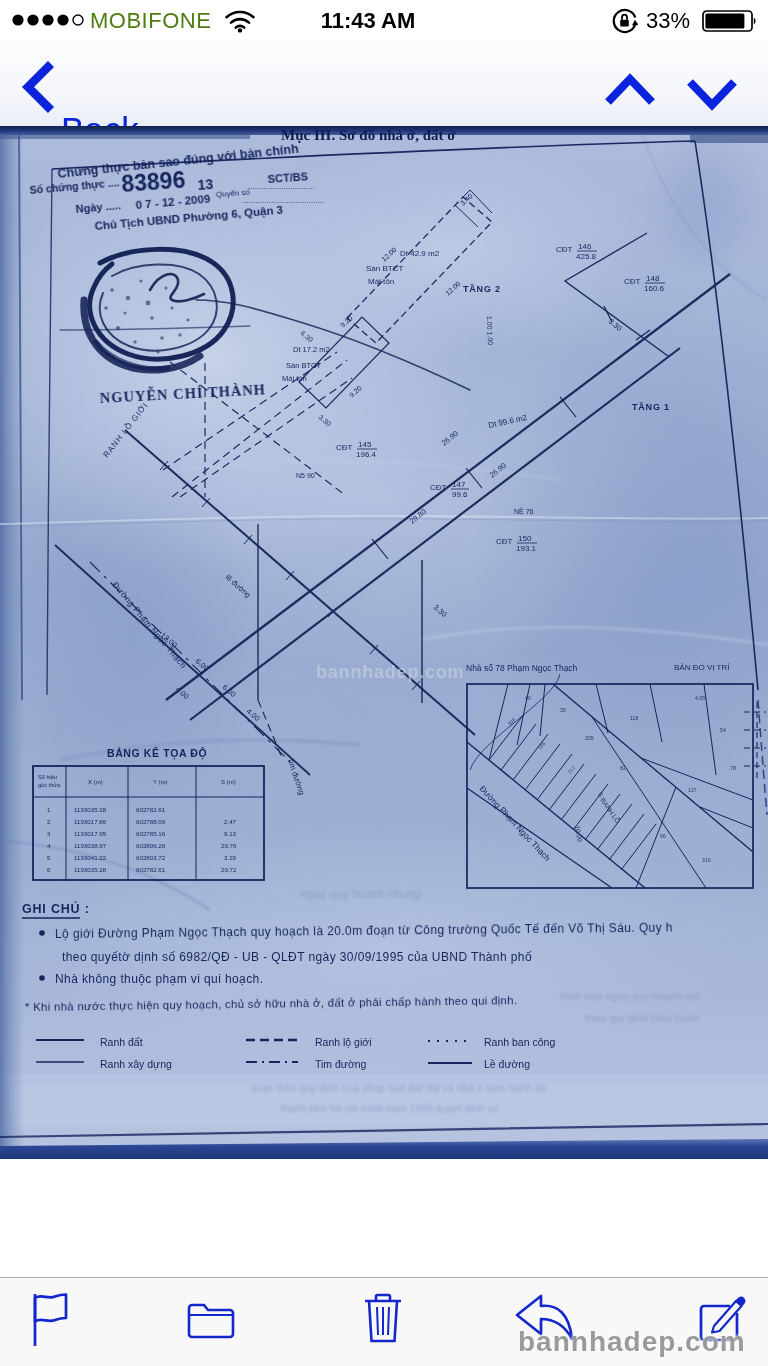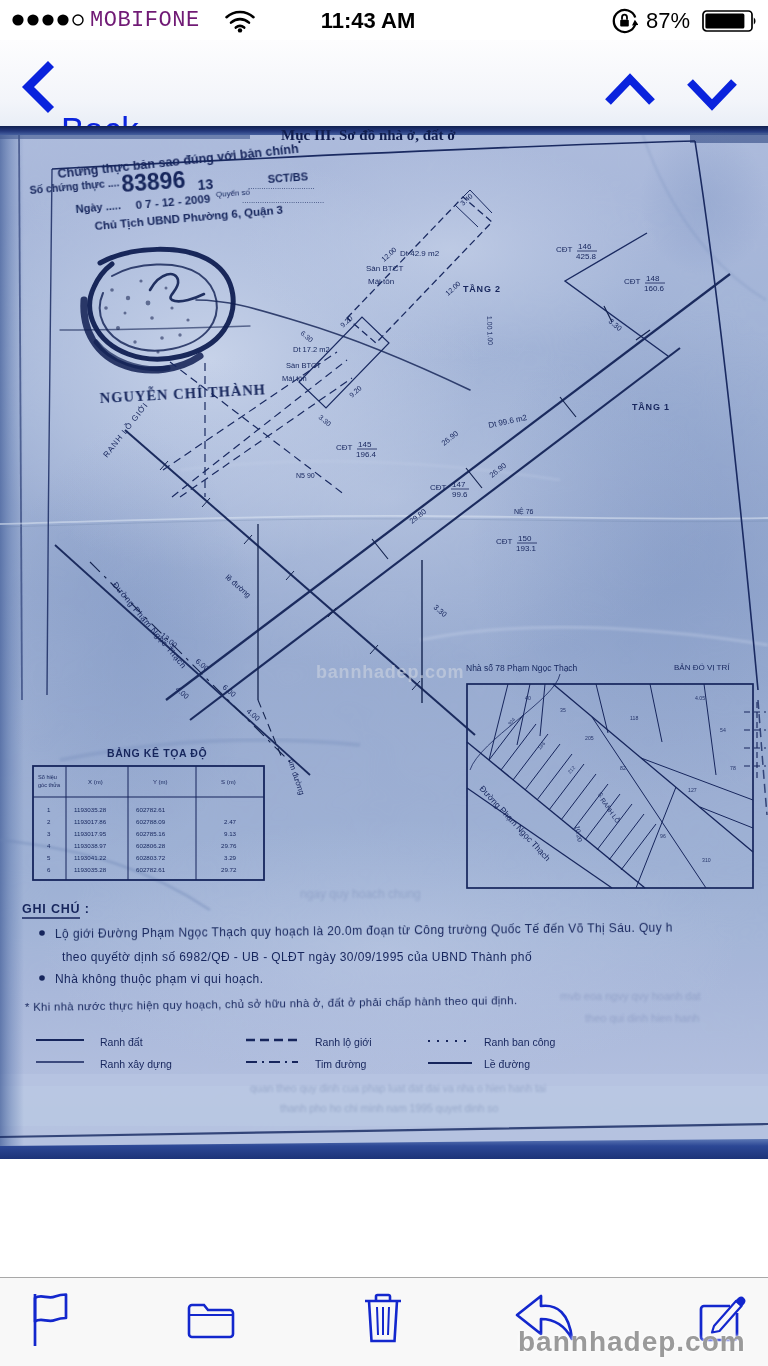--- a/index.html
+++ b/index.html
@@ -13,41 +13,41 @@
 <div class="abs" style="left:0;top:0;width:768px;height:40px;background:#ffffff;"></div>
 
 <svg class="abs" style="left:10px;top:12px;" width="75" height="16" viewBox="0 0 75 16">
   <circle cx="8" cy="8" r="5.6" fill="#000"></circle>
   <circle cx="23" cy="8" r="5.6" fill="#000"></circle>
   <circle cx="38" cy="8" r="5.6" fill="#000"></circle>
   <circle cx="53" cy="8" r="5.6" fill="#000"></circle>
   <circle cx="68" cy="8" r="5" fill="none" stroke="#000" stroke-width="1.4"></circle>
 </svg>
 
-<div class="abs" style="left:90px;top:8px;font-size:22px;color:#701a75;letter-spacing:0.5px;font-family:Liberation Mono, monospace;">MOBIFONE</div>
+<div class="abs" style="left:90px;top:8px;font-size:22px;color:#4d7c0f;letter-spacing:0.5px;">MOBIFONE</div>
 
 <svg class="abs" style="left:224px;top:9px;" width="32" height="24" viewBox="0 0 32 24">
   <g fill="none" stroke="#000" stroke-width="2.6" stroke-linecap="round">
     <path d="M2.5,8.2 C10,1.2 22,1.2 29.5,8.2"></path>
     <path d="M7,13.6 C12.3,8.9 19.7,8.9 25,13.6"></path>
     <path d="M11.8,18.6 C14.3,16.5 17.7,16.5 20.2,18.6"></path>
   </g>
   <circle cx="16" cy="21.4" r="2.2" fill="#000"></circle>
 </svg>
 
 <div class="abs" style="left:0;top:8px;width:736px;text-align:center;font-size:22px;font-weight:bold;color:#000;">11:43 AM</div>
 
 <svg class="abs" style="left:611px;top:8px;" width="27" height="27" viewBox="0 0 27 27">
   <path d="M24.2,16.5 A11,11 0 1 1 24.2,9.5" fill="none" stroke="#000" stroke-width="2.3"></path>
   <path d="M25.7,12 L20.6,16.2 L26.8,18.4 Z" fill="#000" transform="rotate(-25 24 16)"></path>
   <rect x="9.2" y="11.8" width="8.6" height="6.8" rx="1" fill="#000"></rect>
   <path d="M11,11.8 v-2.4 a2.5,2.7 0 0 1 5,0 V11.8" fill="none" stroke="#000" stroke-width="1.8"></path>
 </svg>
 
-<div class="abs" style="left:646px;top:8px;font-size:22px;color:#000;">87%</div>
+<div class="abs" style="left:646px;top:8px;font-size:22px;color:#000;">33%</div>
 
 <svg class="abs" style="left:702px;top:10px;" width="56" height="22" viewBox="0 0 56 22">
   <rect x="1" y="1" width="49" height="20" rx="3.6" fill="none" stroke="#000" stroke-width="1.7"></rect>
   <rect x="3.4" y="3.4" width="39" height="15.2" rx="1.6" fill="#000"></rect>
   <path d="M51.8,7.4 a4.6,4.6 0 0 1 0,7.2 Z" fill="#000"></path>
 </svg>
 
 <div class="abs" style="left:0;top:40px;width:768px;height:86px;background:linear-gradient(#fdfdfe,#f3f5fa 70%,#e9eef6);"></div>
 
 <svg class="abs" style="left:20px;top:61px;" width="38" height="52" viewBox="0 0 38 52">

